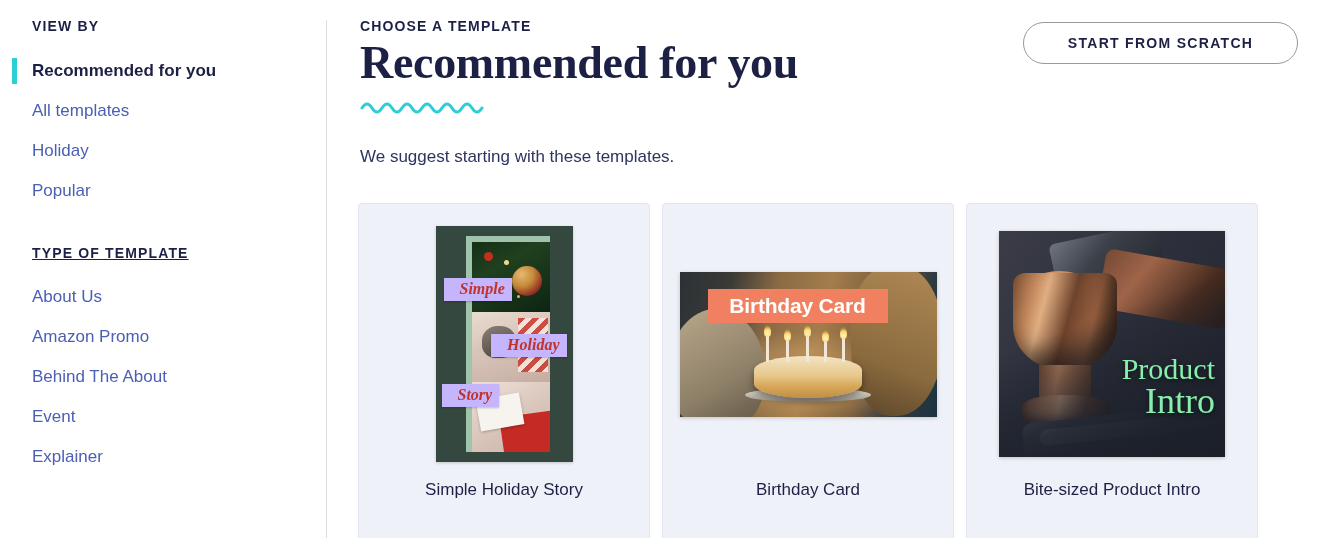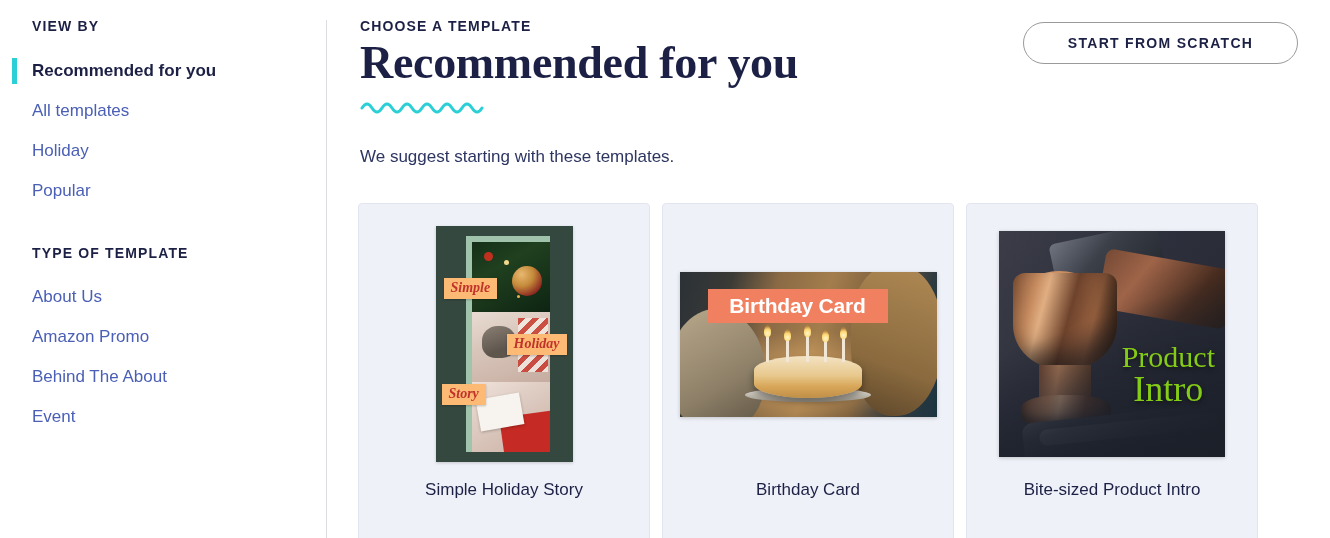--- a/index.html
+++ b/index.html
@@ -35,21 +35,21 @@
   .nav-group { padding-left: 0; }
   .nav-group-title {
     font-size: 14px;
     font-weight: bold;
     letter-spacing: 1.15px;
     color: #1c2045;
     text-transform: uppercase;
     padding-left: 32px;
     margin-bottom: 17px;
   }
-  .nav-group.second .nav-group-title { margin-bottom: 16px; }
+  .nav-group.second .nav-group-title { margin-bottom: 16px; text-decoration: underline; }
   .nav-group.second { margin-top: 34px; }
 
   .nav-item {
     position: relative;
     height: 40px;
     display: flex;
     align-items: center;
     padding-left: 32px;
     font-size: 17px;
     color: #4a5fb5;
@@ -188,27 +188,27 @@
     background: repeating-linear-gradient(135deg,#c93a2e 0 5px,#f3eae2 5px 10px); opacity:.85; }
   .sp3 { background: linear-gradient(150deg,#efe2da 0%,#dcc9bf 45%,#cbb0a4 100%); }
   .sp3::before { content:""; position:absolute; right:-4px; bottom:-6px; width:52px; height:44px;
     background:#c62a24; transform: rotate(-8deg);
     box-shadow: inset 0 0 0 2px rgba(255,255,255,.0); }
   .sp3::after { content:""; position:absolute; left:6px; top:14px; width:44px; height:32px;
     background:#f7f3ee; transform: rotate(-10deg); box-shadow: 0 1px 3px rgba(0,0,0,.25); }
 
   .story-label {
     position: absolute;
-    background: #fdba74;
+    background: #c4b5fd;
     color: #c0332b;
     font-family: "Liberation Serif", serif;
     font-style: italic;
     font-weight: bold;
-    font-size: 14px;
-    padding: 2px 7px 3px 7px;
+    font-size: 16px;
+    padding: 2px 7px 3px 16px;
     box-shadow: 0 1px 2px rgba(0,0,0,.22);
     white-space: nowrap;
     z-index: 4;
   }
   .label-simple  { left: 8px;  top: 52px; }
   .label-holiday { right: 6px; top: 108px; }
   .label-story   { left: 6px;  top: 158px; }
 
   
   .thumb-birthday {
@@ -297,24 +297,24 @@
   .pr-blade-bot { position:absolute; left:24px; bottom:4px; width:210px; height:40px;
     transform: rotate(-6deg);
     background: linear-gradient(160deg,#545a66 0%,#2c313a 45%,#171a21 100%);
     border-radius: 10px; }
   .pr-blade-bot2 { position:absolute; left:40px; bottom:20px; width:180px; height:16px;
     transform: rotate(-6deg);
     background: linear-gradient(160deg,#8a8f99 0%,#43474f 60%,#23262d 100%);
     border-radius: 8px; opacity:.8; }
   .pr-text {
     position: absolute;
-    right: 10px; bottom: 50px;
-    text-align: center;
+    right: 10px; bottom: 38px;
+    text-align: right;
     font-family: "Liberation Serif", serif;
-    color: #84cc16;
+    color: #86efac;
     line-height: 0.98;
     text-shadow: 0 2px 5px rgba(0,0,0,.55);
     z-index: 6;
   }
   .pr-text .l1 { font-size: 30px; display:block; }
   .pr-text .l2 { font-size: 36px; display:block; }
 </style>
 </head>
 <body>
 
@@ -347,20 +347,23 @@
         <span>About Us</span>
       </div>
       <div class="nav-item">
         <span>Amazon Promo</span>
       </div>
       <div class="nav-item">
         <span>Behind The About</span>
       </div>
       <div class="nav-item">
         <span>Event</span>
+      </div>
+      <div class="nav-item">
+        <span>Explainer</span>
       </div>
     </div>
 
     <div class="sidebar-divider"></div>
   </aside>
 
   <main class="main">
 
     <div class="eyebrow">CHOOSE A TEMPLATE</div>
     <h1 class="page-title">Recommended for you</h1>

